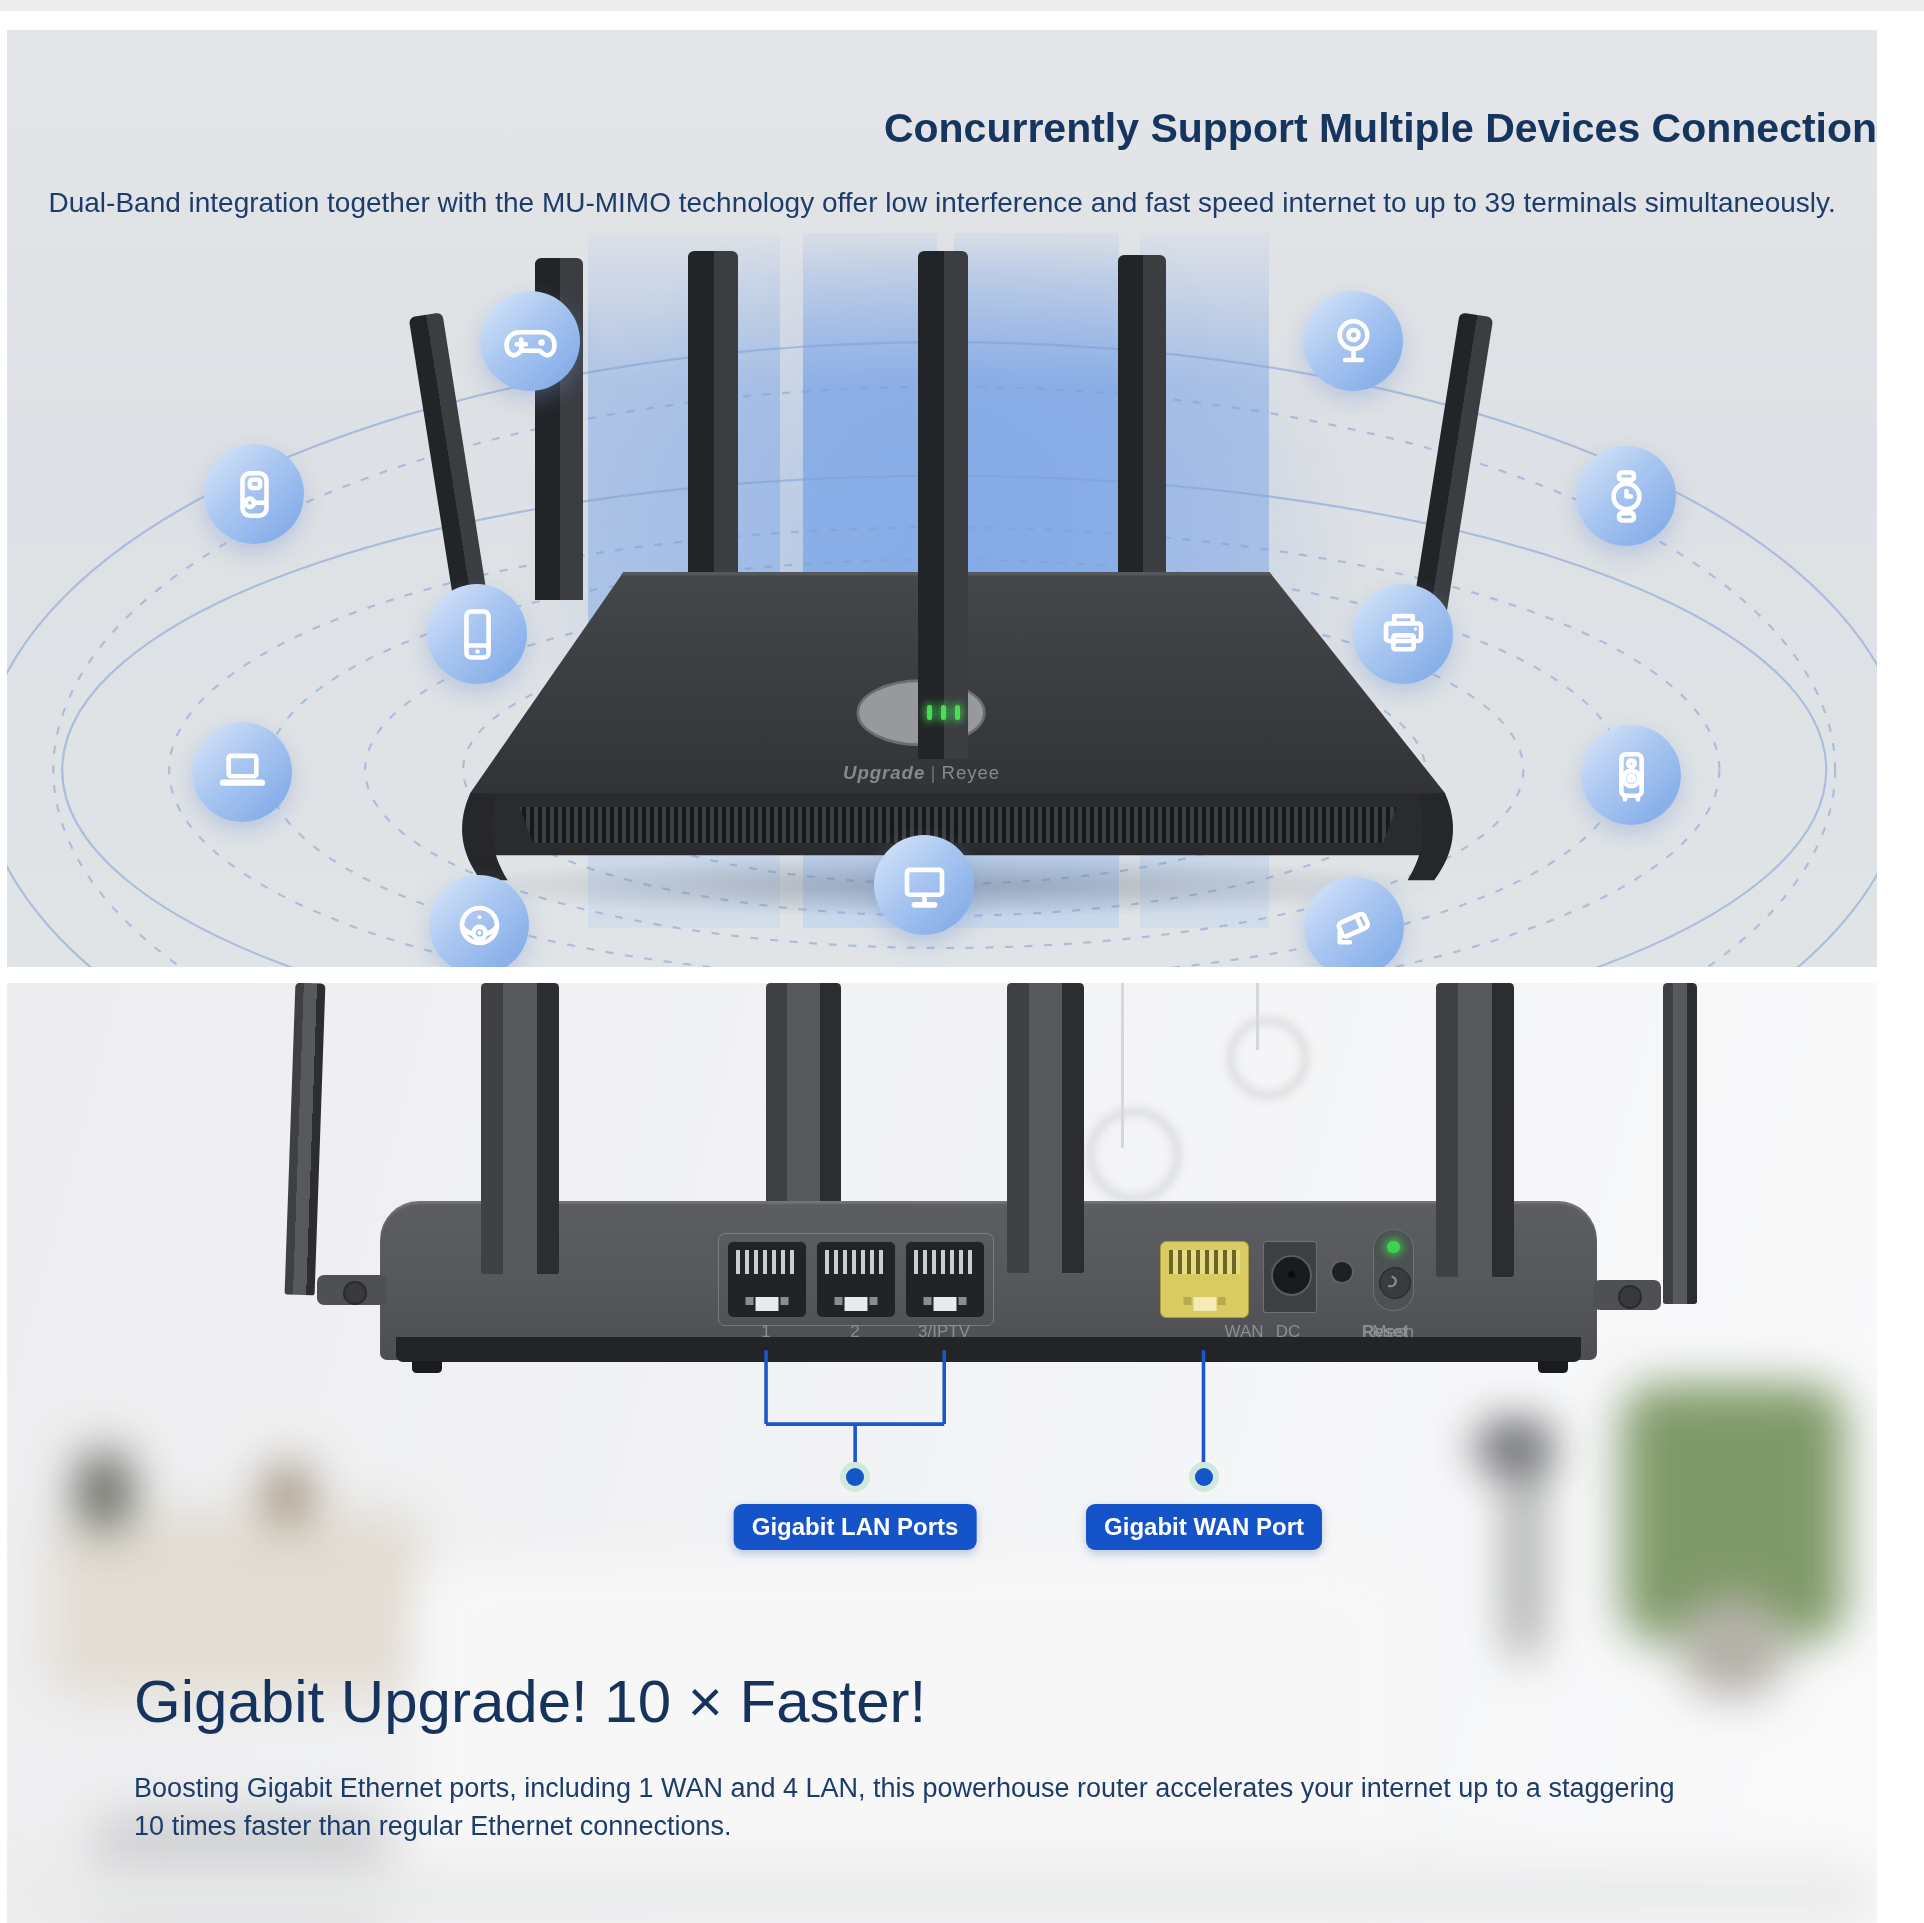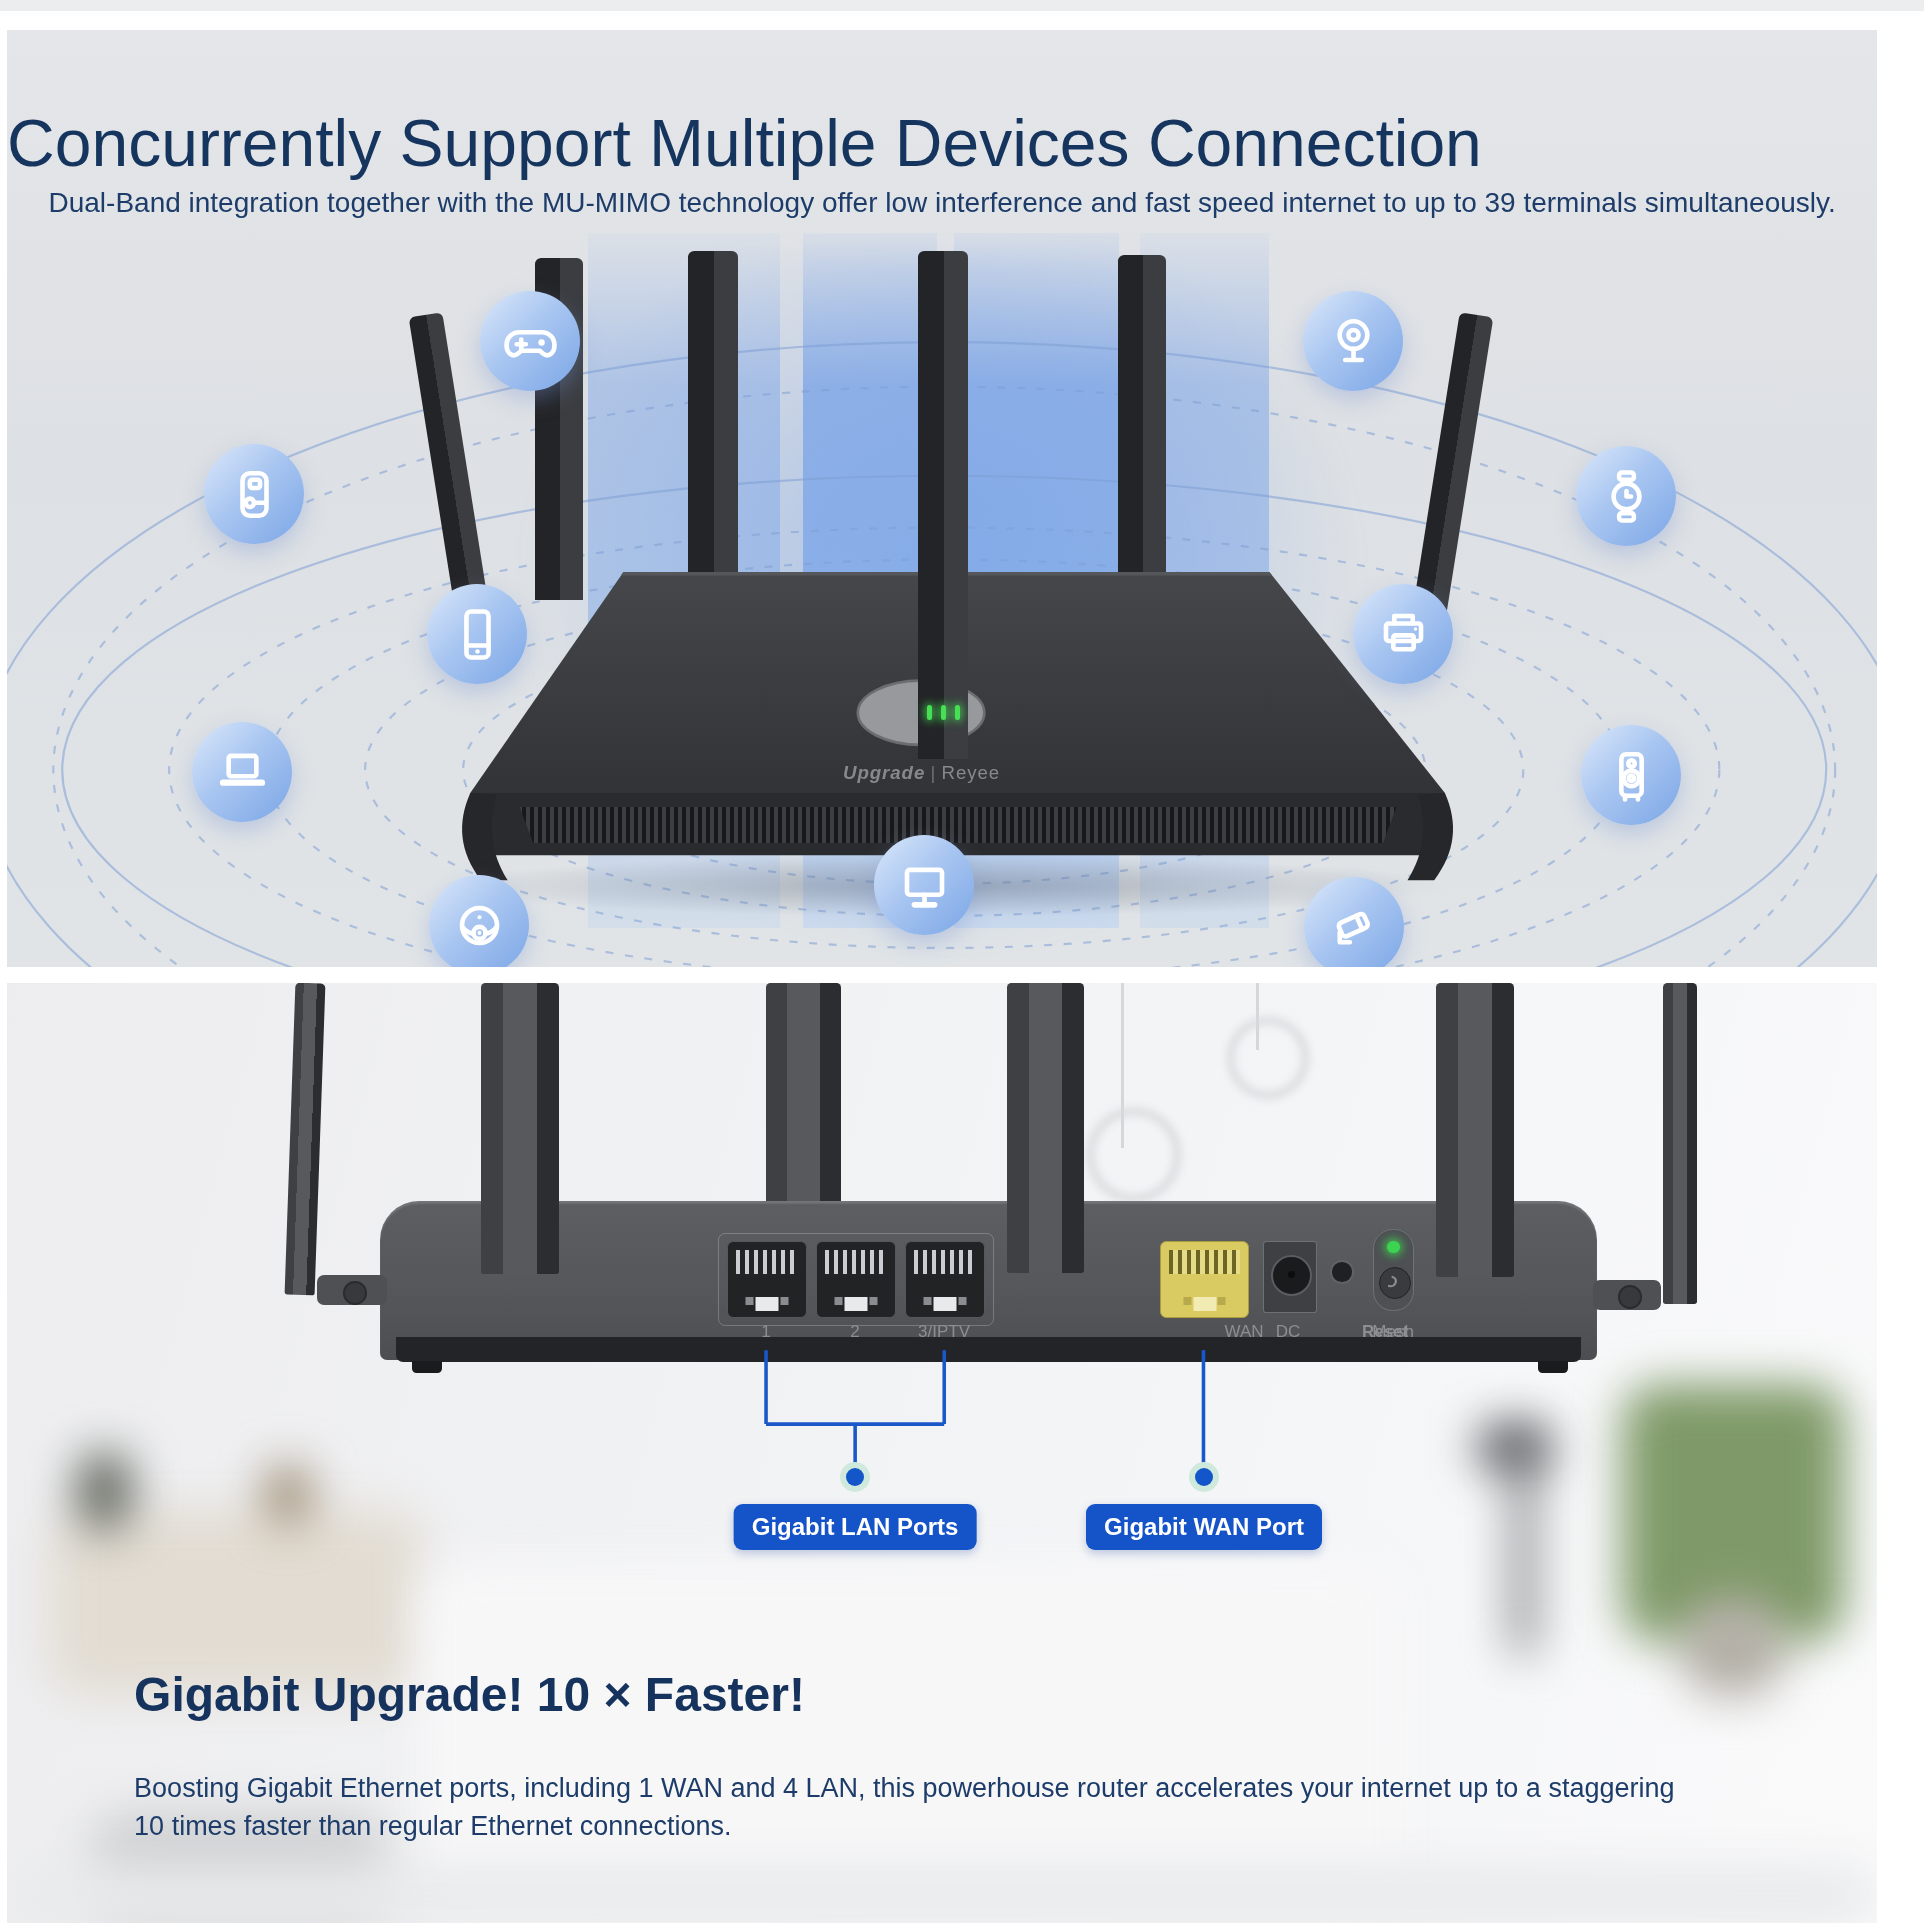--- a/index.html
+++ b/index.html
@@ -6,21 +6,21 @@
   .page{position:relative;width:1925px;height:1924px;background:#ffffff;overflow:hidden;
         font-family:"Liberation Sans", sans-serif;}
   .abs{position:absolute;}
 
   
   .strip-top{left:0;top:0;width:1925px;height:10.7px;background:#ebedef;}
 
   
   .hero{left:7.1px;top:30px;width:1870px;height:937px;overflow:hidden;
         background:linear-gradient(180deg,#e4e6e9 0%,#dde0e4 45%,#e0e4e7 100%);}
-  .hero-title{left:0;top:75px;width:100%;text-align:left;font-size:66px;font-weight:400;
+  .hero-title{left:0;top:75px;width:100%;text-align:right;font-size:41px;font-weight:700;
         color:#16355e;letter-spacing:0px;}
   .hero-subtitle{left:0;top:157px;width:100%;text-align:center;font-size:28px;font-weight:400;
         color:#1d3c69;white-space:nowrap;}
 
   .beam{top:203px;height:695px;
         background:linear-gradient(to bottom,rgba(133,172,235,0.10) 0%,rgba(116,160,231,0.78) 22%,
                    rgba(124,167,233,0.85) 55%,rgba(175,204,244,0.45) 100%);}
   .glow{left:499px;top:223px;width:873px;height:713px;
         background:radial-gradient(ellipse at 50% 45%,rgba(116,160,231,0.50),rgba(116,160,231,0) 68%);
         filter:blur(10.7px);}
@@ -74,21 +74,21 @@
   .rj45.wan .latch{background:#f2ecb4;}
   .rj45.wan .latch:before,.rj45.wan .latch:after{background:#b7aa4c;}
 
   .port-label{font-size:17px;color:#8c8f92;transform:translateX(-50%);white-space:nowrap;}
   .cline{stroke:#1a57c9;stroke-width:4;fill:none;}
   .cdot-outer{width:30px;height:30px;border-radius:50%;background:#cfe9dc;}
   .cdot-inner{position:absolute;left:6.2px;top:6.2px;width:18px;height:18px;border-radius:50%;background:#1356c9;}
   .callout{transform:translateX(-50%);background:#1553c8;color:#ffffff;font-size:24px;font-weight:700;
         padding:9px 18px;border-radius:9px;white-space:nowrap;box-shadow:0 3.6px 9px rgba(30,70,160,0.25);}
 
-  .up-heading{left:127px;top:684px;font-size:48px;font-weight:700;color:#16335e;}
+  .up-heading{left:127px;top:684px;font-size:60px;font-weight:400;color:#16335e;}
   .up-body{left:127px;top:766px;width:1568px;font-size:27px;line-height:1.42;color:#1d3c69;margin-top:20px;}
 </style>
 </head>
 <body>
 
 <div class="page">
 
   <div class="abs strip-top"></div>
 
   <div class="abs hero">

